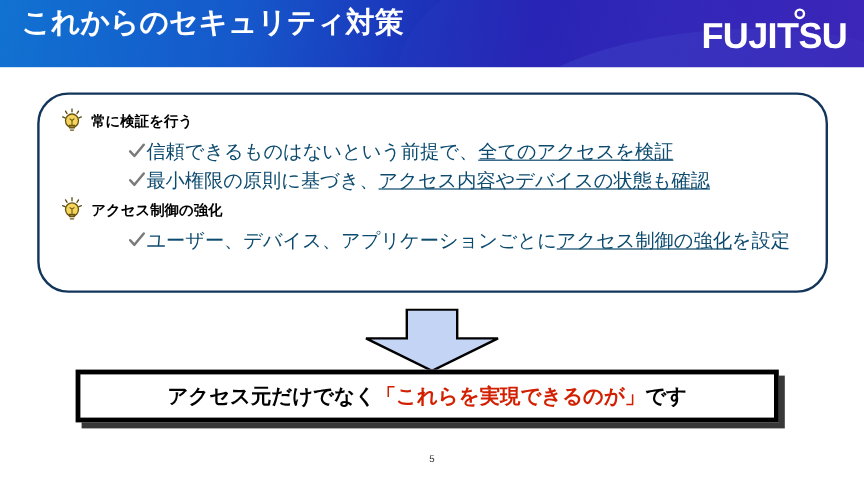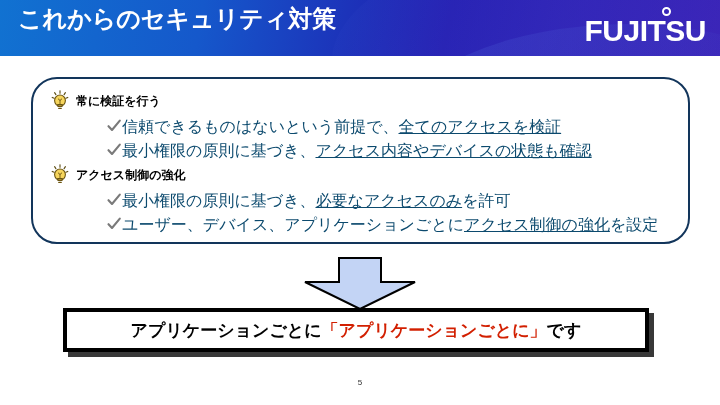--- a/index.html
+++ b/index.html
@@ -262,46 +262,38 @@
               <line x1="17.8" y1="7.4" x2="15.8" y2="8.2"></line>
             </g>
             <ellipse cx="10" cy="10.6" rx="5.4" ry="5.6" fill="#f6d55c" stroke="#6b5410" stroke-width="1.1"></ellipse>
             <path d="M7.6 14.6 h4.8 M7.9 16.5 h4.2 M8.7 18.4 h2.6" stroke="#6b5410" stroke-width="1.1" fill="none" stroke-linecap="round"></path>
             <path d="M10 13.8 v-3.4 M8.3 9.0 l1.7 1.4 l1.7 -1.4" stroke="#6b5410" stroke-width="0.9" fill="none" stroke-linecap="round"></path>
           </svg>
         </span>
         <span class="point-head-label">アクセス制御の強化</span>
       </div>
 
+
       <div class="sub-item">
         <span class="check">
           <svg viewBox="0 0 14 14" width="14" height="14" xmlns="http://www.w3.org/2000/svg">
             <path d="M1.5 7.2 L5 11 L12.8 1.6" fill="none" stroke="#7a7a7a" stroke-width="2.1" stroke-linecap="round" stroke-linejoin="round"></path>
           </svg>
         </span>
-        <span class="sub-text"><span>最小権限の原則に基づき、</span><span class="u">必要なアクセスのみ</span><span>を許可</span></span>
-      </div>
-
-      <div class="sub-item">
-        <span class="check">
-          <svg viewBox="0 0 14 14" width="14" height="14" xmlns="http://www.w3.org/2000/svg">
-            <path d="M1.5 7.2 L5 11 L12.8 1.6" fill="none" stroke="#7a7a7a" stroke-width="2.1" stroke-linecap="round" stroke-linejoin="round"></path>
-          </svg>
-        </span>
         <span class="sub-text"><span>ユーザー、デバイス、アプリケーションごとに</span><span class="u">アクセス制御の強化</span><span>を設定</span></span>
       </div>
     </div>
 
   </div>
 
   <div class="arrow">
     <svg viewBox="0 0 114 53" width="114" height="53" xmlns="http://www.w3.org/2000/svg">
       <polygon points="36,1 78,1 78,25 112,25 57,52 2,25 36,25" fill="#c3d4f5" stroke="#000000" stroke-width="2" stroke-linejoin="miter"></polygon>
     </svg>
   </div>
 
   <div class="bottom-box">
-    <div class="bottom-text"><span>アプリケーションごとに</span><span class="hl">「アプリケーションごとに」</span><span>です</span></div>
+    <div class="bottom-text"><span>アクセス元だけでなく</span><span class="hl">「これらを実現できるのが」</span><span>です</span></div>
   </div>
 
   <div class="page-num">5</div>
 
 </div>
 
 </body></html>

